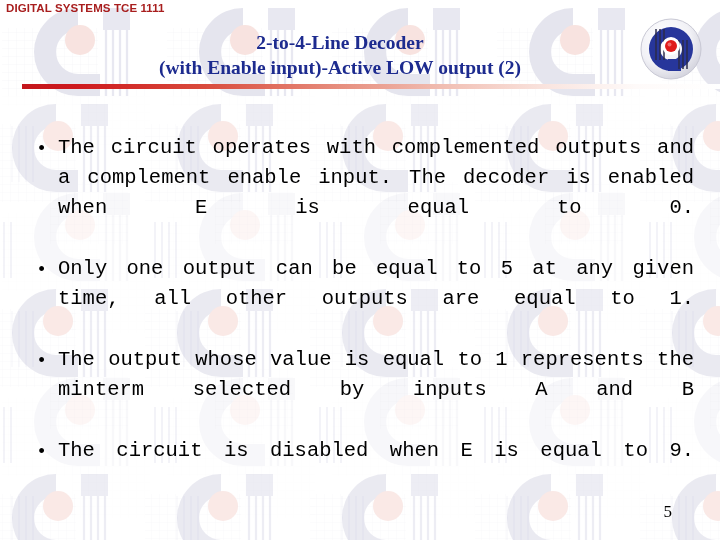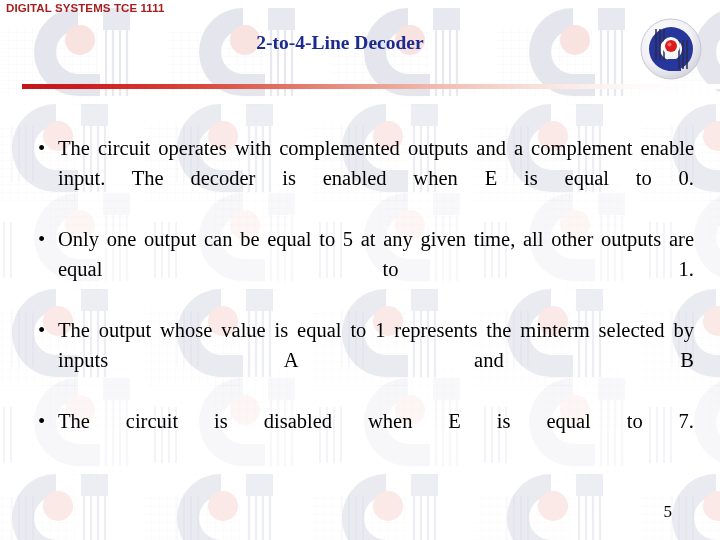--- a/index.html
+++ b/index.html
@@ -122,20 +122,21 @@
     position: absolute;
     left: 8px;
     top: 0;
     font-size: 20.5px;
     line-height: 30px;
   }
   .bullet-text {
     display: block;
     text-align: justify;
     text-justify: inter-word;
+    font-family: Liberation Mono, monospace;
   }
   
   .bullet-text::after {
     content: "";
     display: inline-block;
     width: 100%;
   }
 
   
   .page-number {
@@ -248,38 +249,39 @@
       </g>
 
       <circle cx="33" cy="30" r="9" fill="#FFFFFF"></circle>
       <circle cx="33" cy="30" r="6" fill="#E01B1B"></circle>
       <circle cx="31.5" cy="28.5" r="2" fill="#F06A6A"></circle>
     </svg>
   </div>
 
   <div class="title-block">
     <span class="title-line">2-to-4-Line Decoder</span>
+    <span class="title-line">(with Enable input)-Active LOW output (2)</span>
   </div>
 
   <div class="title-rule"></div>
 
   <ul class="body-list">
     <li class="bullet-item">
       <span class="bullet-dot">•</span>
       <span class="bullet-text">The circuit operates with complemented outputs and a complement enable input. The decoder is enabled when E is equal to 0.</span>
     </li>
     <li class="bullet-item">
       <span class="bullet-dot">•</span>
       <span class="bullet-text">Only one output can be equal to 5 at any given time, all other outputs are equal to 1.</span>
     </li>
     <li class="bullet-item">
       <span class="bullet-dot">•</span>
       <span class="bullet-text">The output whose value is equal to 1 represents the minterm selected by inputs A and B</span>
     </li>
     <li class="bullet-item">
       <span class="bullet-dot">•</span>
-      <span class="bullet-text">The circuit is disabled when E is equal to 7.</span>
+      <span class="bullet-text">The circuit is disabled when E is equal to 9.</span>
     </li>
   </ul>
 
   <div class="page-number">5</div>
 
 </div>
 
 </body></html>

